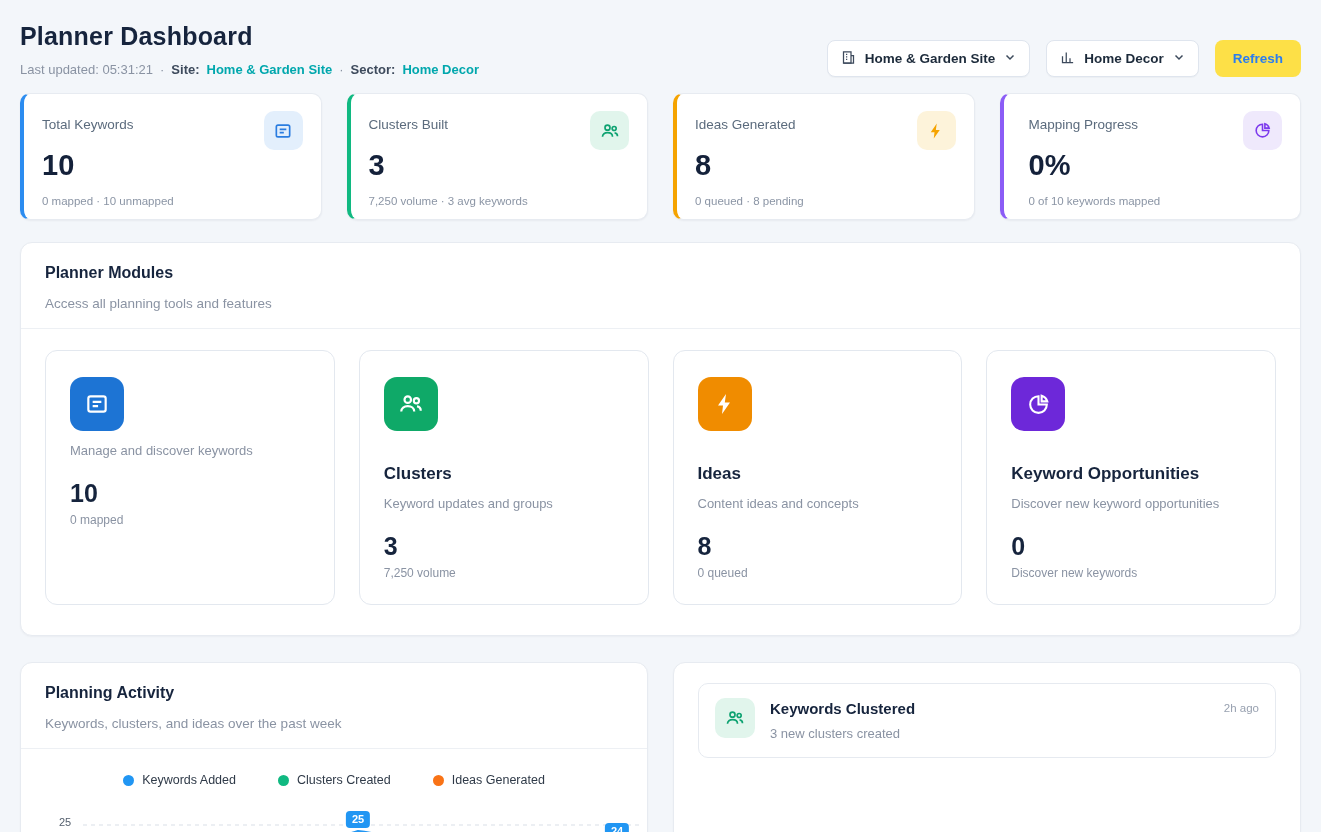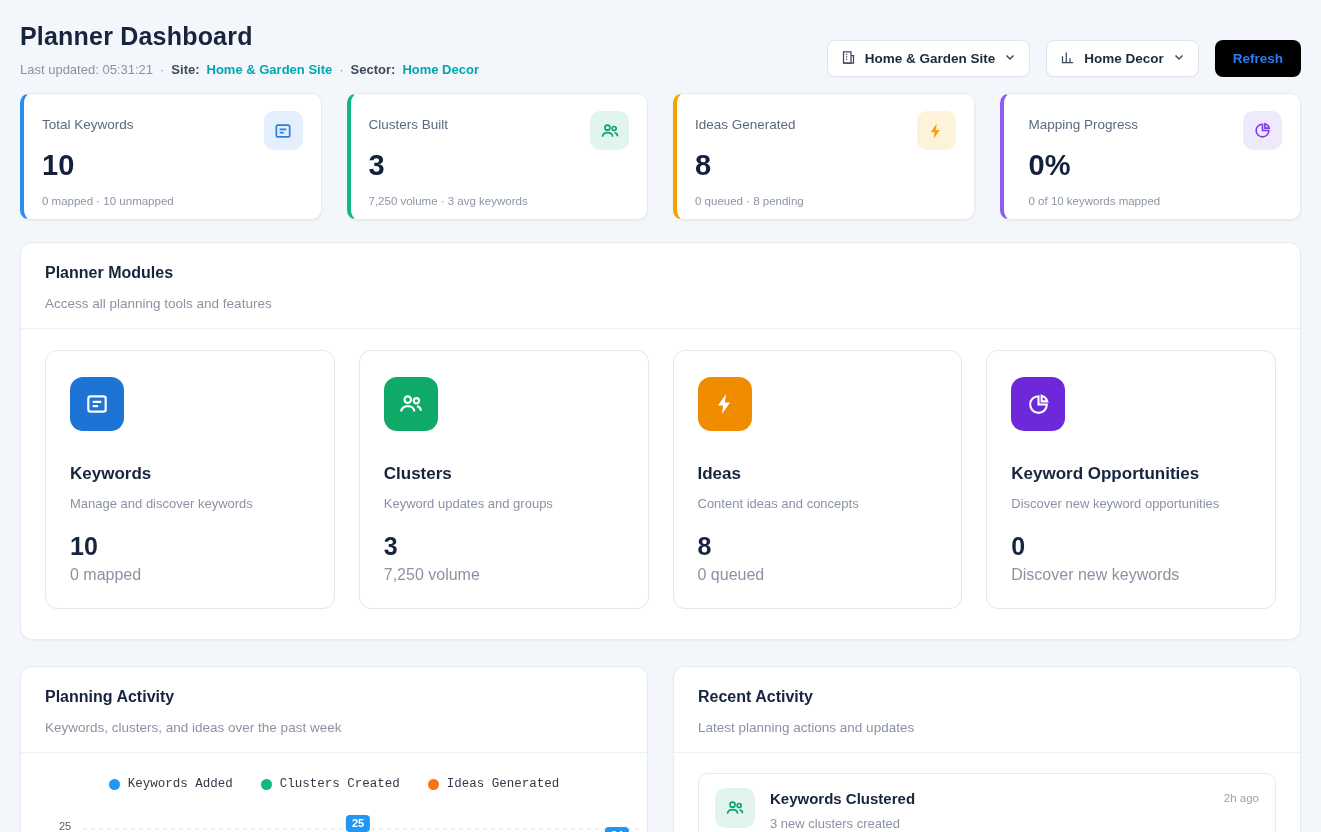--- a/index.html
+++ b/index.html
@@ -12,21 +12,21 @@
   .page-title { font-size:25px; font-weight:800; color:#16243d; letter-spacing:.2px; margin-top:6px; }
   .subtitle { margin-top:11px; font-size:13px; color:#8a93a3; display:flex; gap:7px; align-items:center; }
   .subtitle .lbl { color:#3d4a5c; font-weight:700; }
   .subtitle .link { color:#00a7ad; font-weight:700; cursor:pointer; }
   .controls { display:flex; gap:16px; margin-top:8px; }
   .selector { display:flex; align-items:center; gap:9px; background:#fff; border:1px solid #dfe5ee;
     border-radius:8px; padding:8px 13px; font-size:13.5px; font-weight:700; color:#1c2a3a;
     cursor:pointer; height:37px; box-shadow:0 1px 1px rgba(16,24,40,.03); }
   .selector svg { color:#3d4a5c; }
   .chev { color:#8a93a3; }
-  .refresh-btn { background:#000000; color:#2a7df0; border:none; border-radius:8px; padding:8px 18px;
+  .refresh-btn { background:#fde047; color:#2a7df0; border:none; border-radius:8px; padding:8px 18px;
     font-size:13.5px; font-weight:700; cursor:pointer; height:37px; }
 
   
   .stats { display:grid; grid-template-columns:repeat(4,1fr); gap:25px; margin-top:16px; }
   .stat-card { position:relative; background:#fff; border:1px solid #e7ebf1; border-left:4px solid #ccc;
     border-radius:10px; padding:17px 18px 15px; height:127px; box-shadow:0 1px 2px rgba(16,24,40,.05); }
   .stat-top { display:flex; justify-content:space-between; align-items:flex-start; }
   .stat-label { font-size:13.5px; color:#5b6b7d; padding-top:6px; }
   .stat-icon { width:39px; height:39px; border-radius:10px; display:flex; align-items:center; justify-content:center; }
   .stat-value { font-size:29px; font-weight:800; color:#14213a; margin-top:0px; line-height:1.1; }
@@ -53,29 +53,29 @@
     cursor:pointer; }
   .module-icon { width:54px; height:54px; border-radius:13px; display:flex; align-items:center;
     justify-content:center; color:#fff; }
   .s-blue   { background:#1d74d4; }
   .s-green  { background:#0fa968; }
   .s-orange { background:#f08c00; }
   .s-purple { background:#6d28d9; }
   .module-title { font-size:17px; font-weight:800; margin-top:33px; color:#16243d; }
   .module-desc  { font-size:13px; color:#8a93a3; margin-top:12px; }
   .module-value { font-size:25px; font-weight:800; margin-top:21px; color:#16243d; }
-  .module-sub   { font-size:16px; color:#8a93a3; margin-top:5px; }
+  .module-sub   { font-size:12px; color:#8a93a3; margin-top:5px; }
 
   
   .bottom { display:grid; grid-template-columns:1fr 1fr; gap:25px; margin-top:26px; }
   .bottom .panel { margin-top:0; height:320px; overflow:hidden; }
 
   
-  .legend { display:flex; gap:28px; justify-content:center; margin-top:24px; font-size:12.5px;
-    color:#2f3a48;font-family:Liberation Mono, monospace; }
+  .legend { display:flex; gap:42px; justify-content:center; margin-top:24px; font-size:12.5px;
+    color:#2f3a48; }
   .legend-item { display:flex; align-items:center; }
   .dot { width:11px; height:11px; border-radius:50%; display:inline-block; margin-right:8px; }
   .d-blue { background:#2196f3; } .d-green { background:#10b981; } .d-orange { background:#f97316; }
   .chart-wrap { position:relative; margin-top:14px; height:140px; }
   .y-tick { position:absolute; left:38px; top:15px; font-size:11px; color:#55606e; }
   .chart-svg { position:absolute; left:62px; top:0; }
   .pt-badge { position:absolute; transform:translateX(-50%); background:#2196f3; color:#fff;
     font-size:11px; font-weight:700; padding:2px 6px; border-radius:4px; line-height:1.2; }
 
   
@@ -206,21 +206,20 @@
     </div>
     <div class="modules">
 
       <div class="module-card">
         <div class="module-icon s-blue">
           <svg width="26" height="26" viewBox="0 0 24 24" fill="none" stroke="currentColor" stroke-width="2">
               <rect x="4" y="5" width="16" height="14" rx="2"></rect>
               <path d="M8 10h8M8 14h5"></path>
             </svg>
         </div>
-        <div class="module-title">Keywords</div>
         <div class="module-desc">Manage and discover keywords</div>
         <div class="module-value">10</div>
         <div class="module-sub">0 mapped</div>
       </div>
 
       <div class="module-card">
         <div class="module-icon s-green">
           <svg width="26" height="26" viewBox="0 0 24 24" fill="none" stroke="currentColor" stroke-width="2">
               <circle cx="9" cy="8" r="3"></circle>
               <path d="M3 19c0-3.2 2.6-5 6-5s6 1.8 6 5"></path>
@@ -288,24 +287,20 @@
           <line x1="0" y1="24" x2="560" y2="24" stroke="#d9dfe7" stroke-width="1" stroke-dasharray="4 4"></line>
           <path d="M0,118 C100,112 210,48 275,30 C330,34 395,95 432,112 C478,126 515,48 552,40 L560,41 L560,160 L0,160 Z" fill="#2196f3" fill-opacity="0.28"></path>
           <path d="M0,118 C100,112 210,48 275,30 C330,34 395,95 432,112 C478,126 515,48 552,40 L560,41" fill="none" stroke="#2196f3" stroke-width="2"></path>
         </svg>
         <span class="pt-badge" style="left:337px; top:10px;">25</span>
         <span class="pt-badge" style="left:596px; top:22px;">24</span>
       </div>
     </div>
 
     <div class="panel">
-      <div class="panel-head">
-        <div class="panel-title">Recent Activity</div>
-        <div class="panel-sub">Latest planning actions and updates</div>
-      </div>
       <div class="activity-item">
         <span class="activity-icon t-green">
           <svg width="20" height="20" viewBox="0 0 24 24" fill="none" stroke="currentColor" stroke-width="2">
               <circle cx="9" cy="8" r="3"></circle>
               <path d="M3 19c0-3.2 2.6-5 6-5s6 1.8 6 5"></path>
               <circle cx="17" cy="9" r="2.4"></circle>
               <path d="M17.5 14.2c2.3.3 3.5 1.9 3.5 4"></path>
             </svg>
         </span>
         <span class="activity-body">

